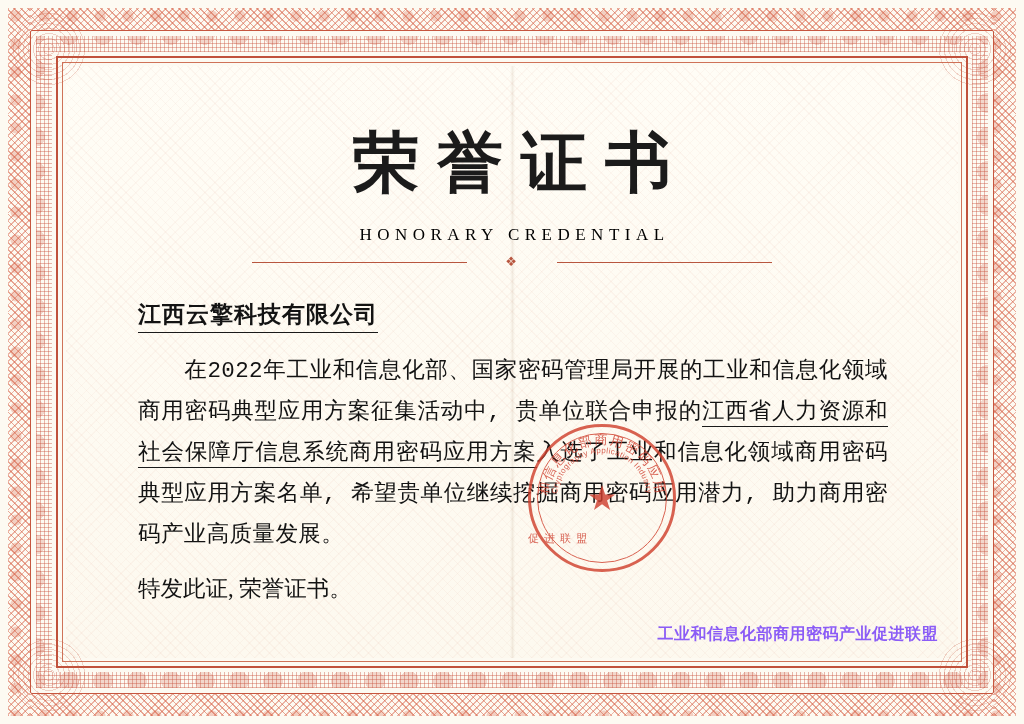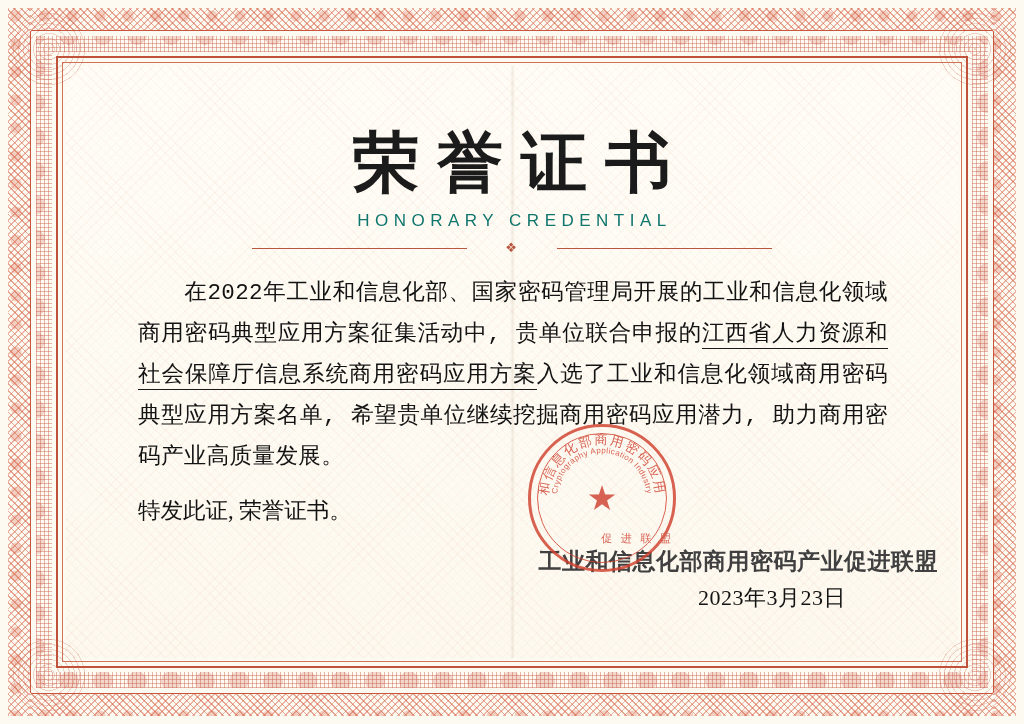--- a/index.html
+++ b/index.html
@@ -142,25 +142,25 @@
   .main-title {
     font-family: Liberation Sans, sans-serif;
     font-size: 66px;
     font-weight: 700;
     letter-spacing: 18px;
     color: #1b1b1b;
     text-indent: 18px;
     line-height: 1.05;
   }
   .sub-title {
-    margin-top: 14px;
-    font-family: Liberation Sans, sans-serif;
+    margin-top: 28px;
+    font-family: Liberation Serif, serif;
     font-size: 17px;
     letter-spacing: 5.5px;
-    color: #0f766e;
+    color: #000000;
     text-indent: 5px;
   }
   .divider {
     margin: 10px auto 0;
     width: 520px;
     height: 14px;
     position: relative;
   }
   .divider .line {
     position: absolute;
@@ -215,23 +215,23 @@
     color: #131313;
   }
 
   .signature {
     margin-top: 16px;
     text-align: right;
     padding-right: 20px;
     position: relative;
   }
   .issuer {
-    font-size: 23px;
+    font-size: 16px;
     font-weight: 700;
-    color: #404040;
+    color: #8b5cf6;
     letter-spacing: 0.5px;
   }
   .issue-date {
     margin-top: 6px;
     font-size: 22px;
     color: #131313;
     padding-right: 92px;
     letter-spacing: 0.5px;
   }
 
@@ -267,25 +267,25 @@
     left: 50%; top: 50%;
     transform: translate(-50%,-50%);
     color: #cf4030;
     font-size: 30px;
     line-height: 1;
   }
   .seal .center-text {
     position: absolute;
     left: 0; right: 4px;
     bottom: 26px;
-    text-align: right;
+    text-align: left;
     color: #cf4030;
     font-size: 11px;
     letter-spacing: 1px;
-    font-family: Liberation Mono, monospace;
+    font-family: Liberation Sans, sans-serif;
   }
 </style>
 </head>
 <body>
 
 <div class="certificate">
 
   <div class="border-outer"></div>
   <div class="band-a"></div>
   <div class="band-b"></div>
@@ -305,32 +305,34 @@
     <div class="title-block">
       <div class="main-title">荣誉证书</div>
       <div class="sub-title">HONORARY CREDENTIAL</div>
       <div class="divider">
         <span class="line left"></span>
         <span class="knot">❖</span>
         <span class="line right"></span>
       </div>
     </div>
 
+    <div>
+      <span class="recipient">江西云擎科技有限公司</span>
+    </div>
 
     <p class="body-text">
       <span class="indent"></span><span>在2022年工业和信息化部、国家密码管理局开展的工业和信息化领域商用密码典型应用方案征集活动中, 贵单位联合申报的</span><span class="underline-phrase">江西省人力资源和社会保障厅信息系统商用密码应用方案</span><span>入选了工业和信息化领域商用密码典型应用方案名单, 希望贵单位继续挖掘商用密码应用潜力, 助力商用密码产业高质量发展。</span>
     </p>
 
     <p class="closing">
       <span class="indent"></span><span>特发此证, 荣誉证书。</span>
     </p>
 
     <div class="signature">
       <div class="issuer">工业和信息化部商用密码产业促进联盟</div>
-      <div class="issue-date">2023年3月23日</div>
     </div>
 
   </div>
 
   <div class="seal">
     <div class="ring"></div>
     <div class="ring2"></div>
     <svg viewBox="0 0 148 148" width="148" height="148" aria-hidden="true">
       <defs>
         <path id="arcTop" d="M 20,74 A 54,54 0 0 1 128,74"></path>

